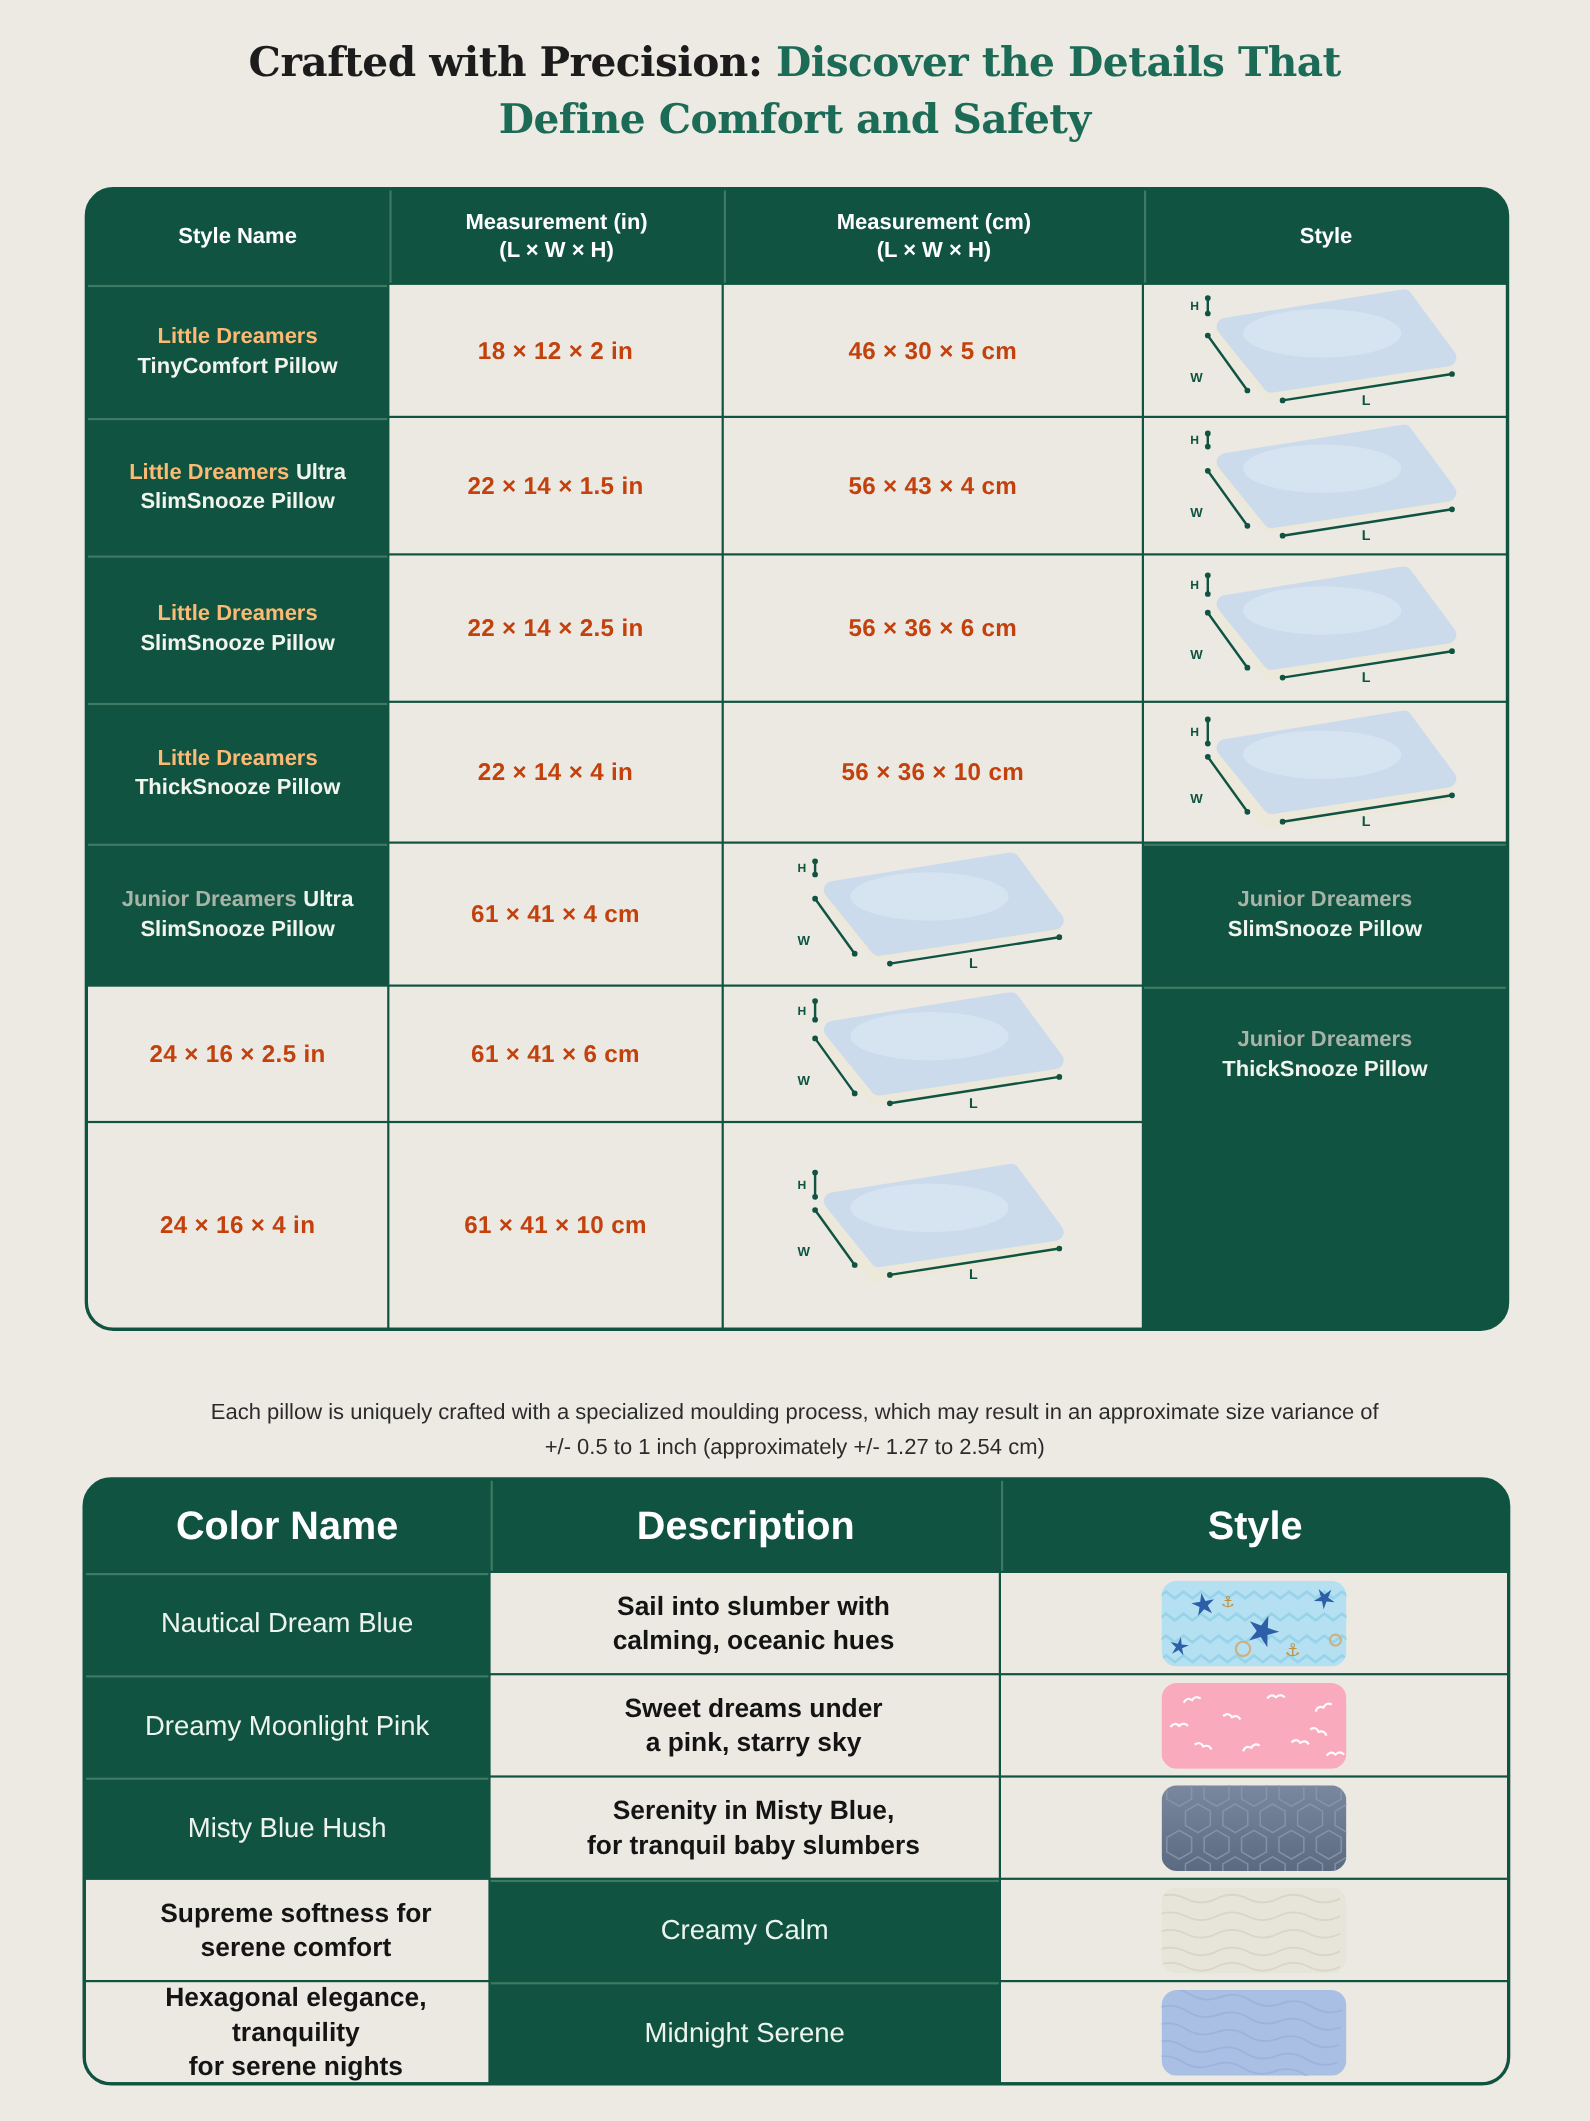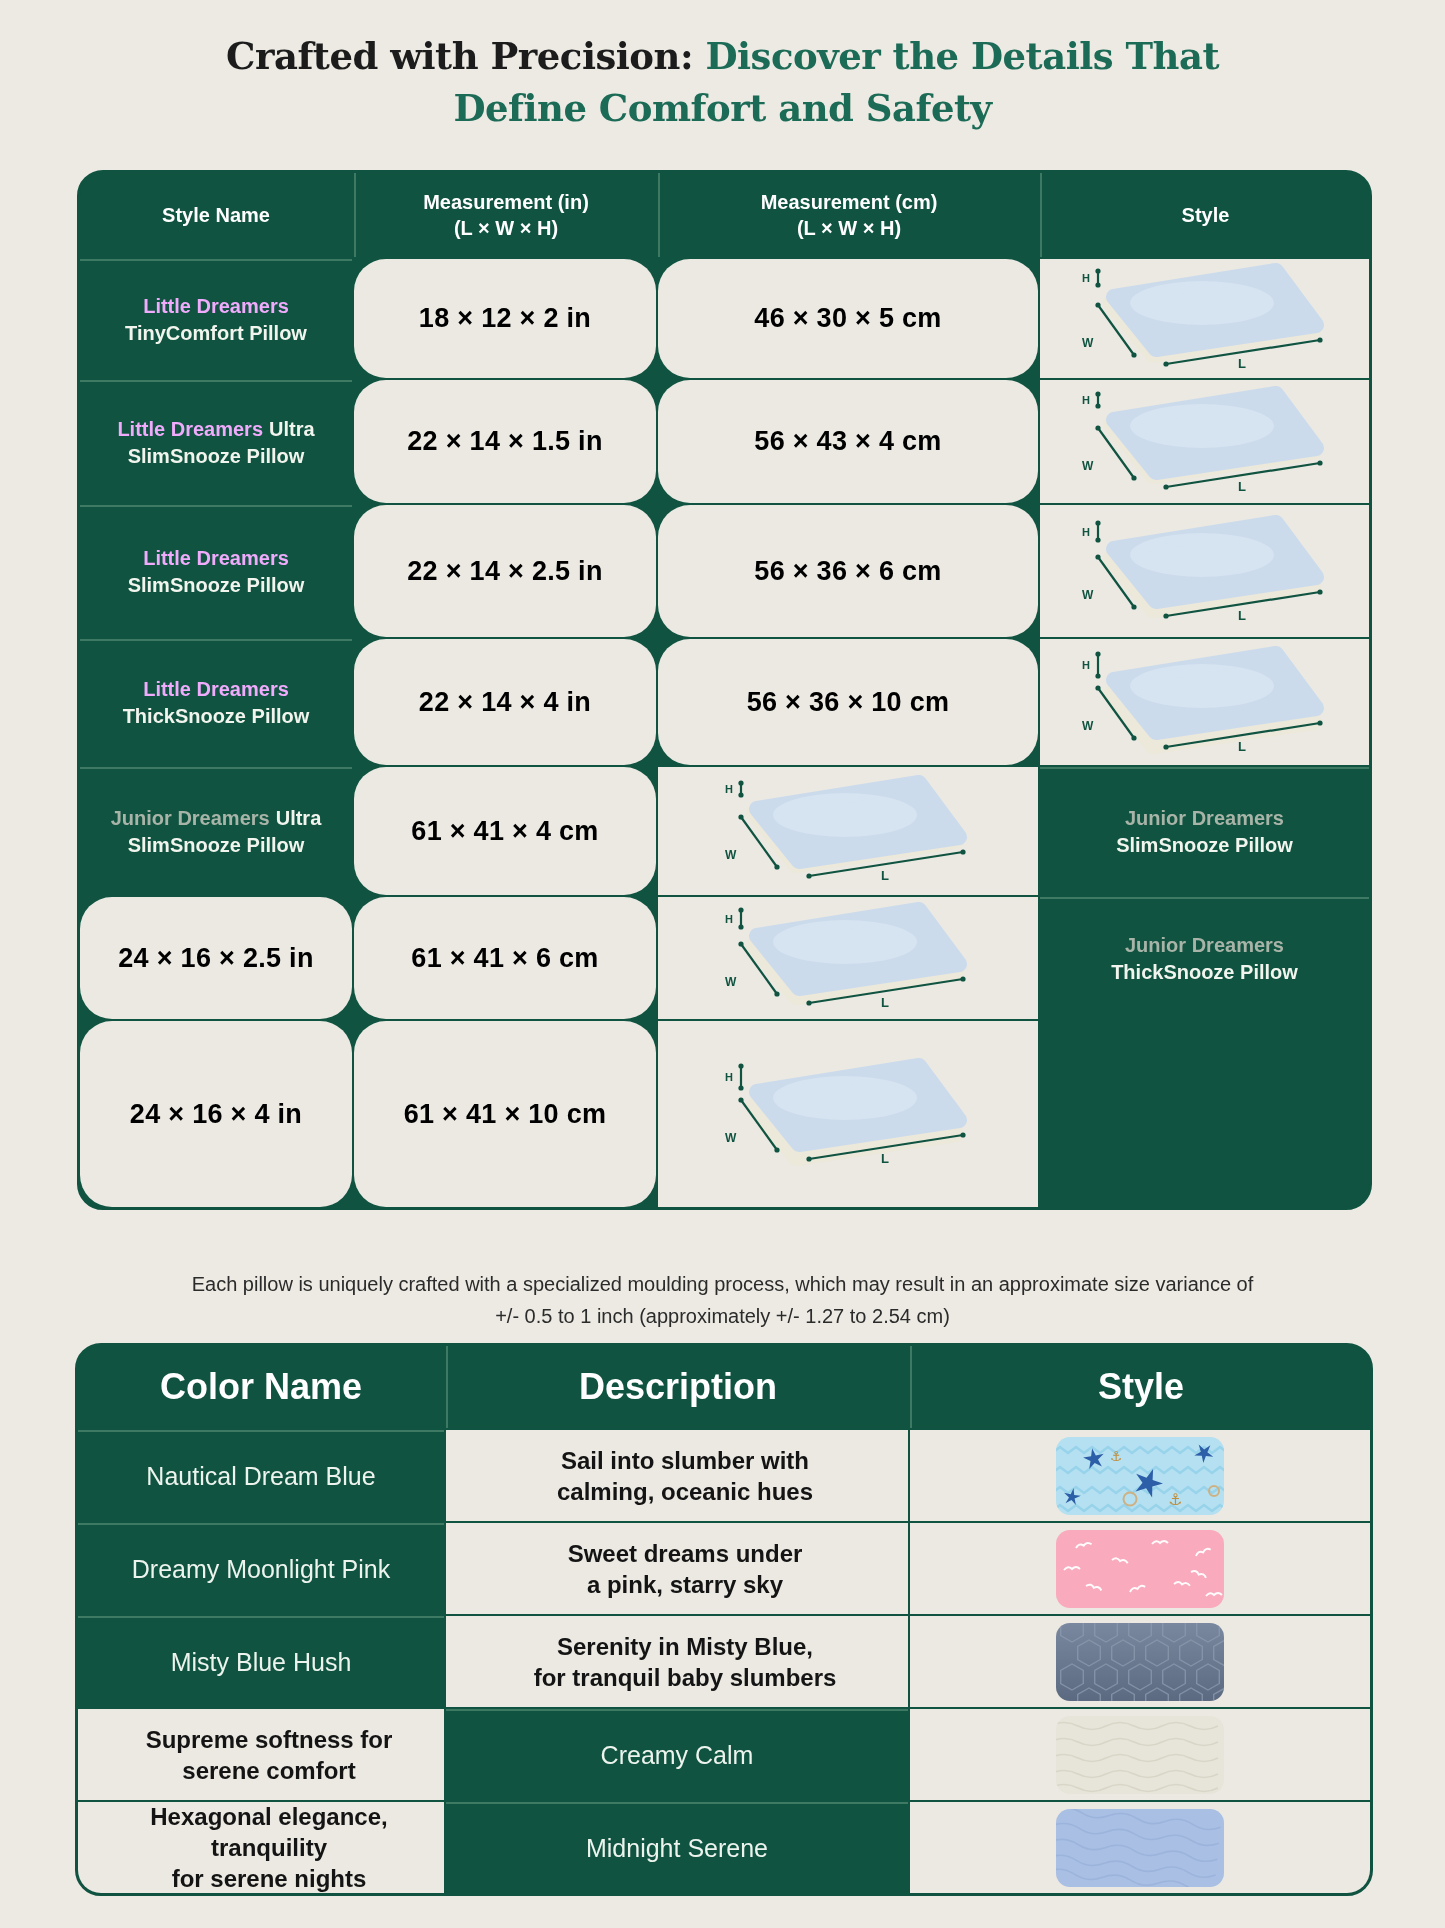--- a/index.html
+++ b/index.html
@@ -23,25 +23,25 @@
       grid-template-rows:82px repeat(5,91px);}
 
   .cell{display:flex;align-items:center;justify-content:center;text-align:center;}
   .light{background:#EBE9E2;}
   .vsep{border-left:2px solid #3E7A63;}
   .sep{border-top:2px solid #3E7A63;}
 
   
   .hdr{color:#FFFFFF;font-size:20px;font-weight:700;line-height:26px;}
   .name{font-size:20px;font-weight:700;line-height:27px;padding:0 14px;}
-  .brand.gold{color:#f0abfc;}
+  .brand.gold{color:#fdba74;}
   .brand.silver{color:#A9B4A8;}
   .model{color:#F2F5EE;}
   .suffix{margin-left:6px;}
-  .meas{font-size:27px;font-weight:700;color:#000000;letter-spacing:.3px;border-radius:32px;}
+  .meas{font-size:22px;font-weight:700;color:#c2410c;letter-spacing:.3px;}
 
   
   .note{position:absolute;top:1268px;left:0;width:100%;margin:0;text-align:center;
         font-size:20px;line-height:32px;color:#2B2B2B;}
 
   
   .hdr2{color:#FFFFFF;font-size:36px;font-weight:600;}
   .cname{color:#EDF4EE;font-size:25px;font-weight:500;padding:0 10px;}
   .cdesc{color:#141414;font-size:24px;font-weight:700;line-height:31px;padding-left:16px;}
 </style>

